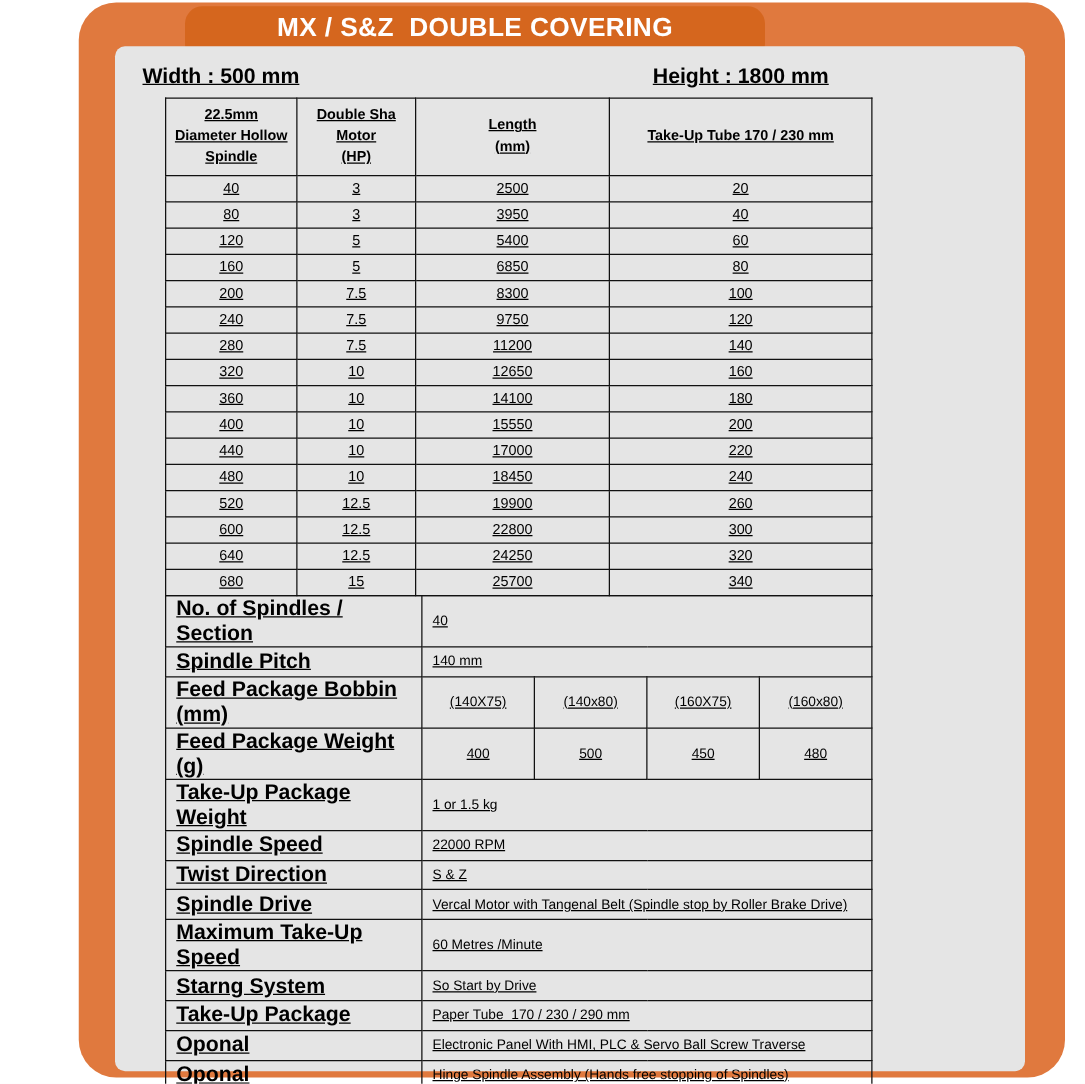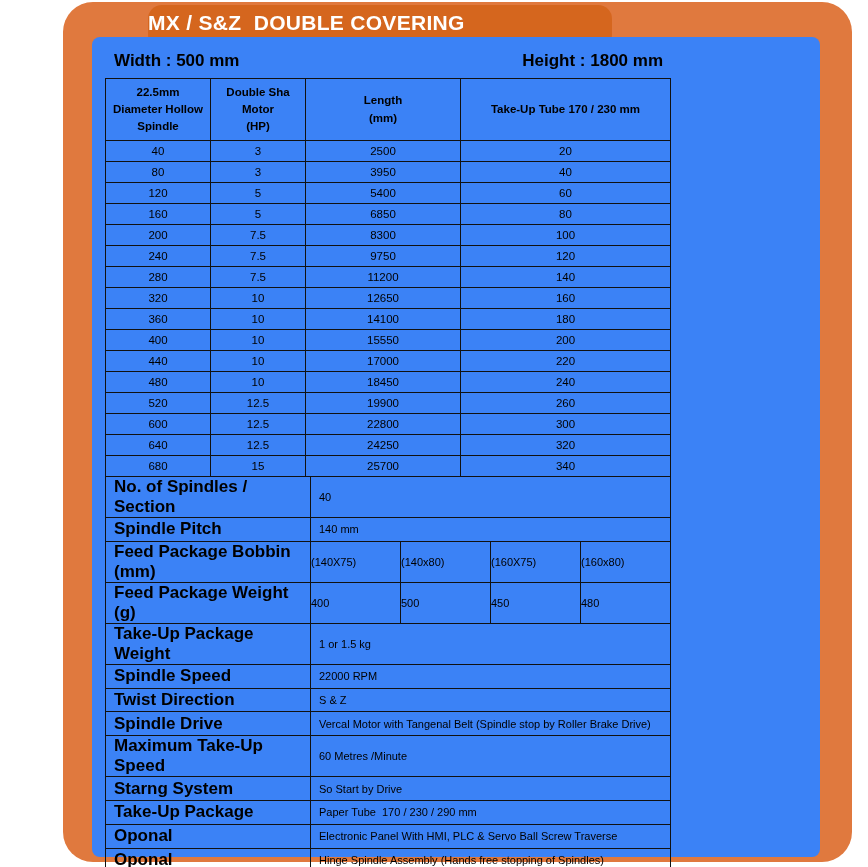--- a/index.html
+++ b/index.html
@@ -4,41 +4,41 @@
 <style>
   * { margin:0; padding:0; box-sizing:border-box; }
   html,body { width:868px; height:867px; background:#ffffff; overflow:hidden;
               font-family:"Liberation Sans", sans-serif; color:#000; position:relative; }
 
   .frame  { position:absolute; left:63px; top:2px; width:789px; height:860px;
             background:var(--frame,#e0793e); border-radius:30px; }
 
   .banner { position:absolute; left:148px; top:5px; width:464px; height:44px;
             background:var(--banner,#d5661e); border-radius:14px; z-index:1;
-            display:flex; align-items:flex-start; padding-top:6px; }
+            display:flex; justify-content:center; align-items:flex-start; padding-top:6px; }
   .banner span { color:#fff; font-weight:bold; font-size:21px; letter-spacing:.3px; white-space:pre; }
 
   .panel  { position:absolute; left:92px; top:37px; width:728px; height:820px;
-            background:#3b82f6; border-radius:8px; z-index:2; padding:14px 0 0 13px; }
+            background:#e5e5e5; border-radius:8px; z-index:2; padding:14px 0 0 13px;text-decoration:underline; }
 
   .dims { width:565px; height:27px; display:flex; justify-content:space-between;
           align-items:flex-start; padding:0 7px 0 9px; font-weight:bold; font-size:17px; }
 
-  table { border-collapse:collapse; width:565px; table-layout:fixed; }
+  table { border-collapse:collapse; width:565px; table-layout:fixed;margin-left:27px; }
   td, th { border:1px solid #111; font-size:11.5px; overflow:hidden; }
 
   .main-table th { font-weight:bold; text-align:center; vertical-align:middle;
                    white-space:pre-line; height:62px; line-height:1.5; }
   .main-table td { text-align:center; height:21px; }
 
   .spec-table { margin-top:-1px; }
   .spec-table td { height:23.8px; vertical-align:middle; }
   .spec-label { font-weight:bold; padding-left:8px; font-size:17px; }
   .spec-value { padding-left:8px; font-size:11px; white-space:pre; }
-  .spec-sub   { text-align:left; font-size:11px; }
+  .spec-sub   { text-align:center; font-size:11px; }
 </style>
 </head>
 <body>
 
 <div class="frame"></div>
 
 <div class="banner">
   <span>MX / S&amp;Z  DOUBLE COVERING</span>
 </div>
 

